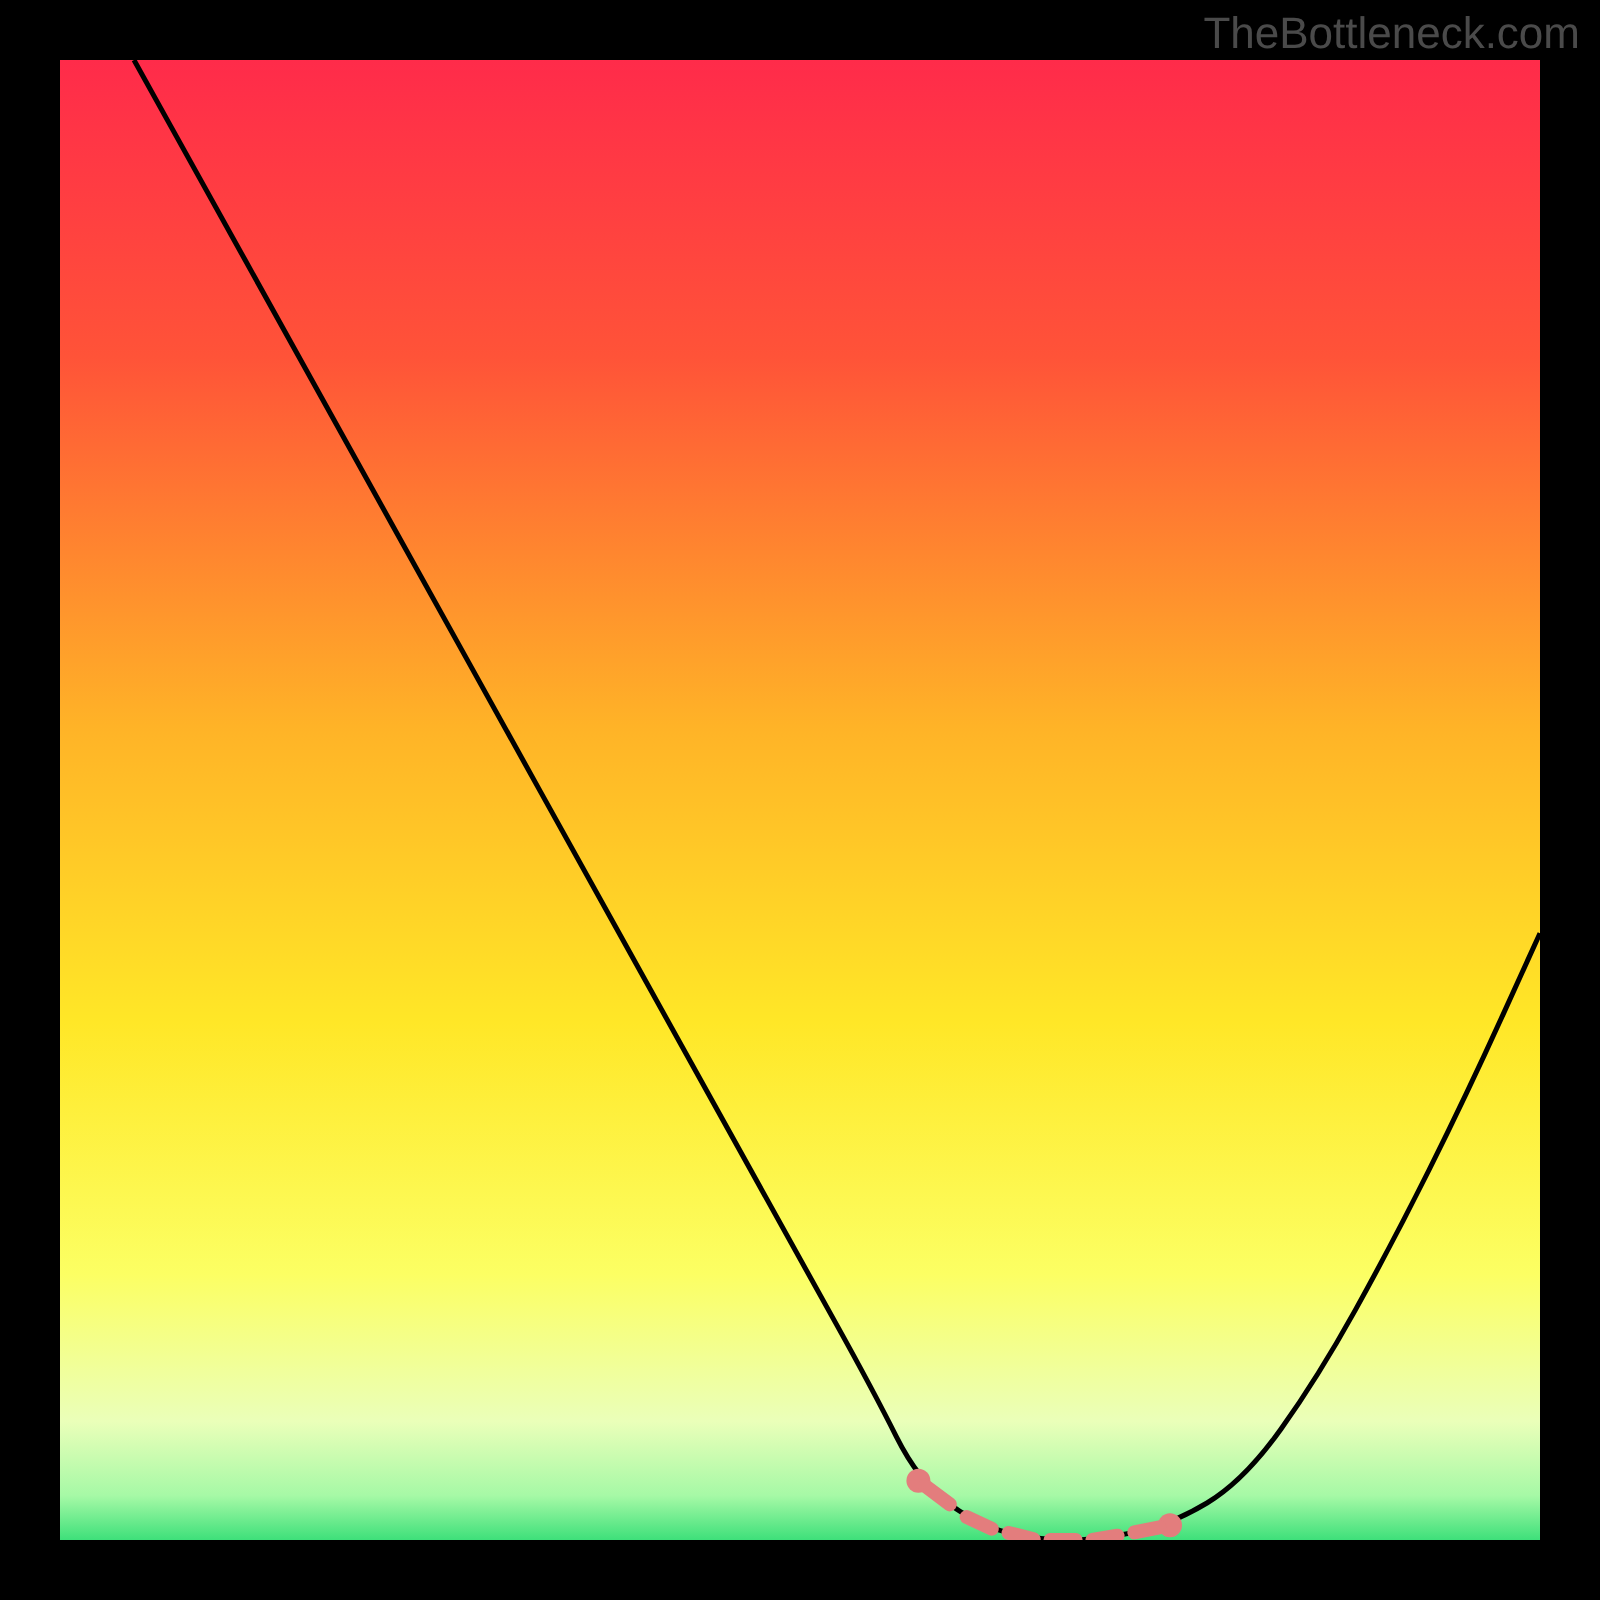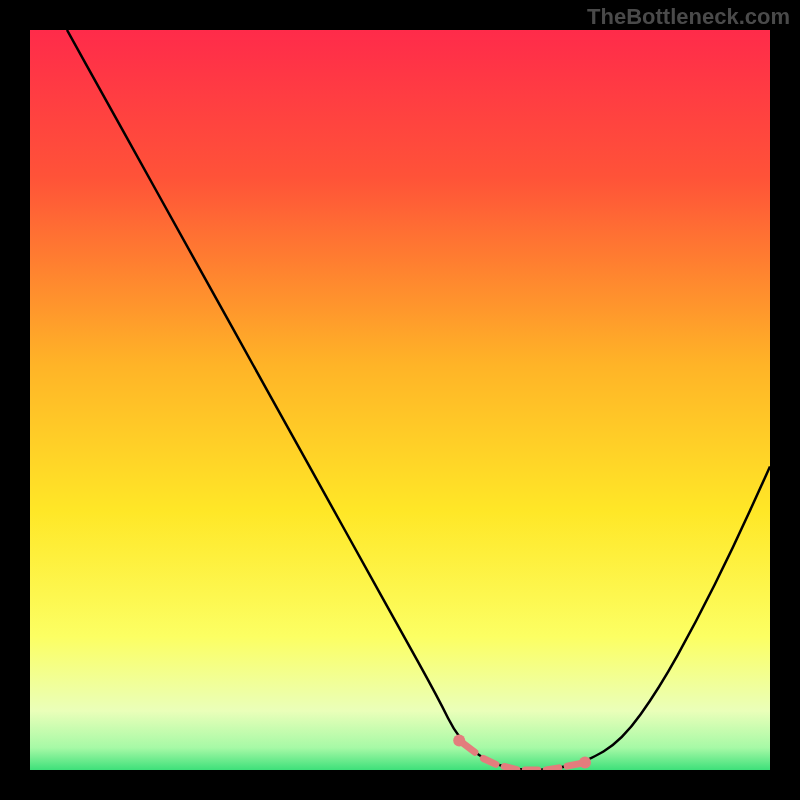--- a/index.html
+++ b/index.html
@@ -10,21 +10,21 @@
     background: #000;
     font-family: Arial, sans-serif;
     position: relative;
   }
   .watermark {
     position: absolute;
     top: 4px;
     right: 10px;
     color: #4a4a4a;
     font-size: 22px;
-    font-weight: 700;
+    font-weight: 400;
     z-index: 10;
   }
   .frame {
     position: absolute;
     left: 30px;
     top: 30px;
     width: 740px;
     height: 740px;
     background: #000;
   }

